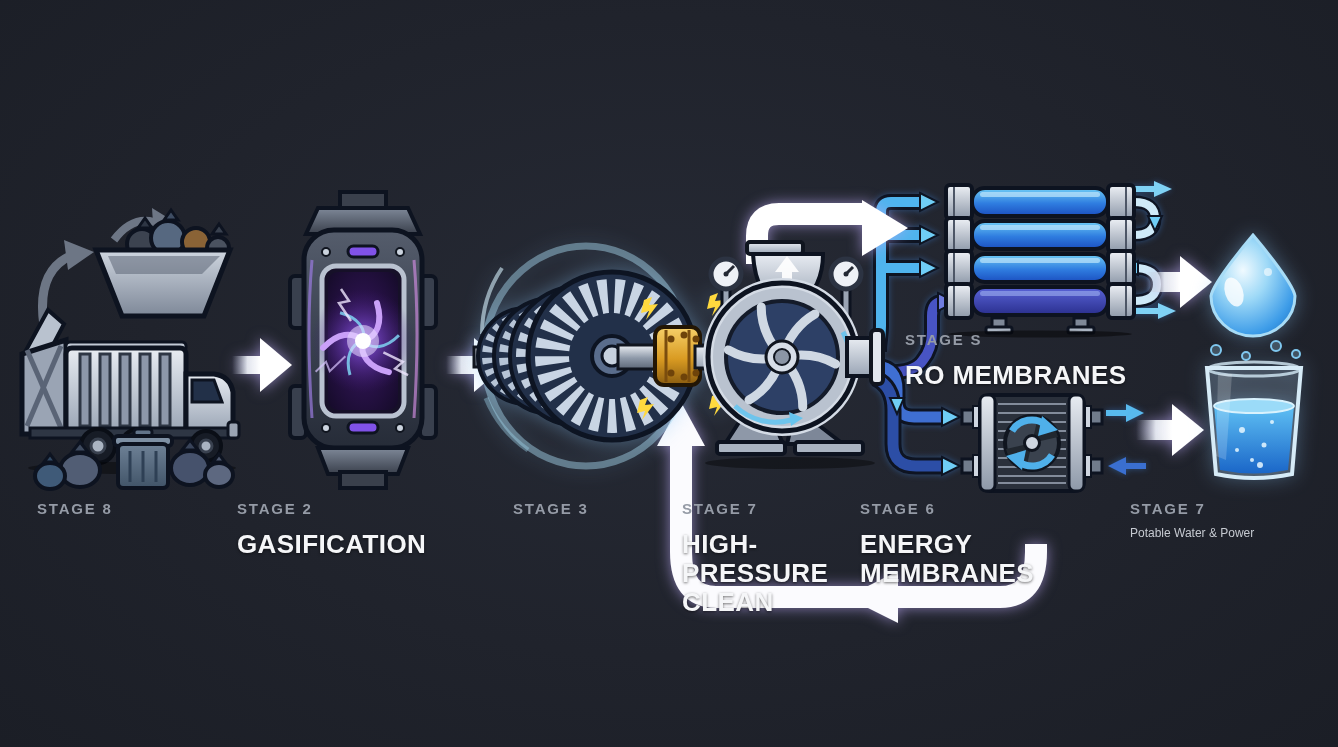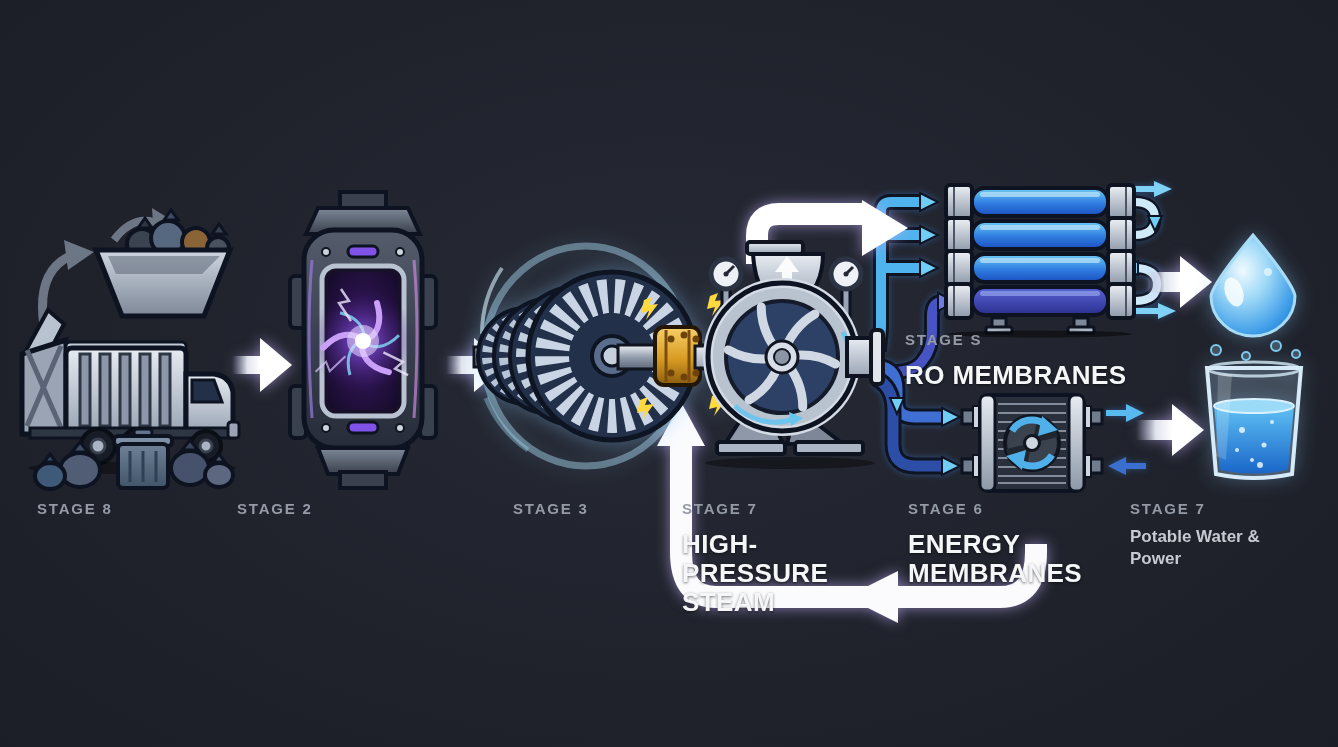--- a/index.html
+++ b/index.html
@@ -5,21 +5,21 @@
   html,body{margin:0;padding:0;background:#15171d;}
   .canvas{position:relative;width:1338px;height:747px;overflow:hidden;
     background:radial-gradient(ellipse at 50% 45%, #262a35 0%, #20232c 55%, #1b1e26 100%);
     font-family:"Liberation Sans", sans-serif;}
   svg{display:block;overflow:visible;}
   .overlay{position:absolute;left:0;top:0;z-index:1;}
   .stage-art{position:absolute;z-index:2;}
   .stage-label{position:absolute;text-align:left;z-index:3;}
   .eyebrow{font-size:15px;font-weight:600;color:#959ba6;letter-spacing:1.8px;}
   .title{font-size:26px;font-weight:800;color:#f5f6f8;line-height:1.12;letter-spacing:.4px;margin-top:13px;text-shadow:0 1px 3px rgba(0,0,0,.55);}
-  .subtitle{font-size:17px;font-weight:700;color:#c6cad1;line-height:1.3;margin-top:9px;}
+  .subtitle{font-size:12px;font-weight:400;color:#c6cad1;line-height:1.3;margin-top:9px;}
   .glow{filter:drop-shadow(0 0 7px rgba(187,169,245,.65));}
   .glow-cyan{filter:drop-shadow(0 0 10px rgba(140,200,250,.4));}
   .pipe{filter:drop-shadow(0 0 3px rgba(60,130,220,.45));}
 </style>
 </head>
 <body>
 
 <div class="canvas">
 
   <svg class="overlay" width="1338" height="747" viewBox="0 0 1338 747">
@@ -466,33 +466,34 @@
     <circle cx="35" cy="90" r="2" fill="#e8f7ff" opacity=".85"></circle>
     <circle cx="58" cy="105" r="3" fill="#e8f7ff" opacity=".85"></circle>
     <polygon points="16,14 30,14 24,100 14,96" fill="#ffffff" opacity=".18"></polygon>
   </svg>
 
   <div class="stage-label" style="left:37px;top:500px;width:190px">
     <div class="eyebrow">STAGE 8</div>
   </div>
   <div class="stage-label" style="left:237px;top:500px;width:220px">
     <div class="eyebrow">STAGE 2</div>
+    <div class="title">GASIFICATION</div>
   </div>
   <div class="stage-label" style="left:513px;top:500px;width:150px">
     <div class="eyebrow">STAGE 3</div>
   </div>
   <div class="stage-label" style="left:682px;top:500px;width:200px">
     <div class="eyebrow">STAGE 7</div>
-    <div class="title">HIGH-PRESSURE STEAM</div>
+    <div class="title">HIGH-PRESSURE CLEAN</div>
   </div>
   <div class="stage-label" style="left:905px;top:331px;width:260px">
     <div class="eyebrow">STAGE S</div>
     <div class="title">RO MEMBRANES</div>
   </div>
-  <div class="stage-label" style="left:908px;top:500px;width:250px">
+  <div class="stage-label" style="left:860px;top:500px;width:250px">
     <div class="eyebrow">STAGE 6</div>
     <div class="title">ENERGY MEMBRANES</div>
   </div>
   <div class="stage-label" style="left:1130px;top:500px;width:134px">
     <div class="eyebrow">STAGE 7</div>
     <div class="subtitle">Potable Water &amp; Power</div>
   </div>
 
 </div>
 

